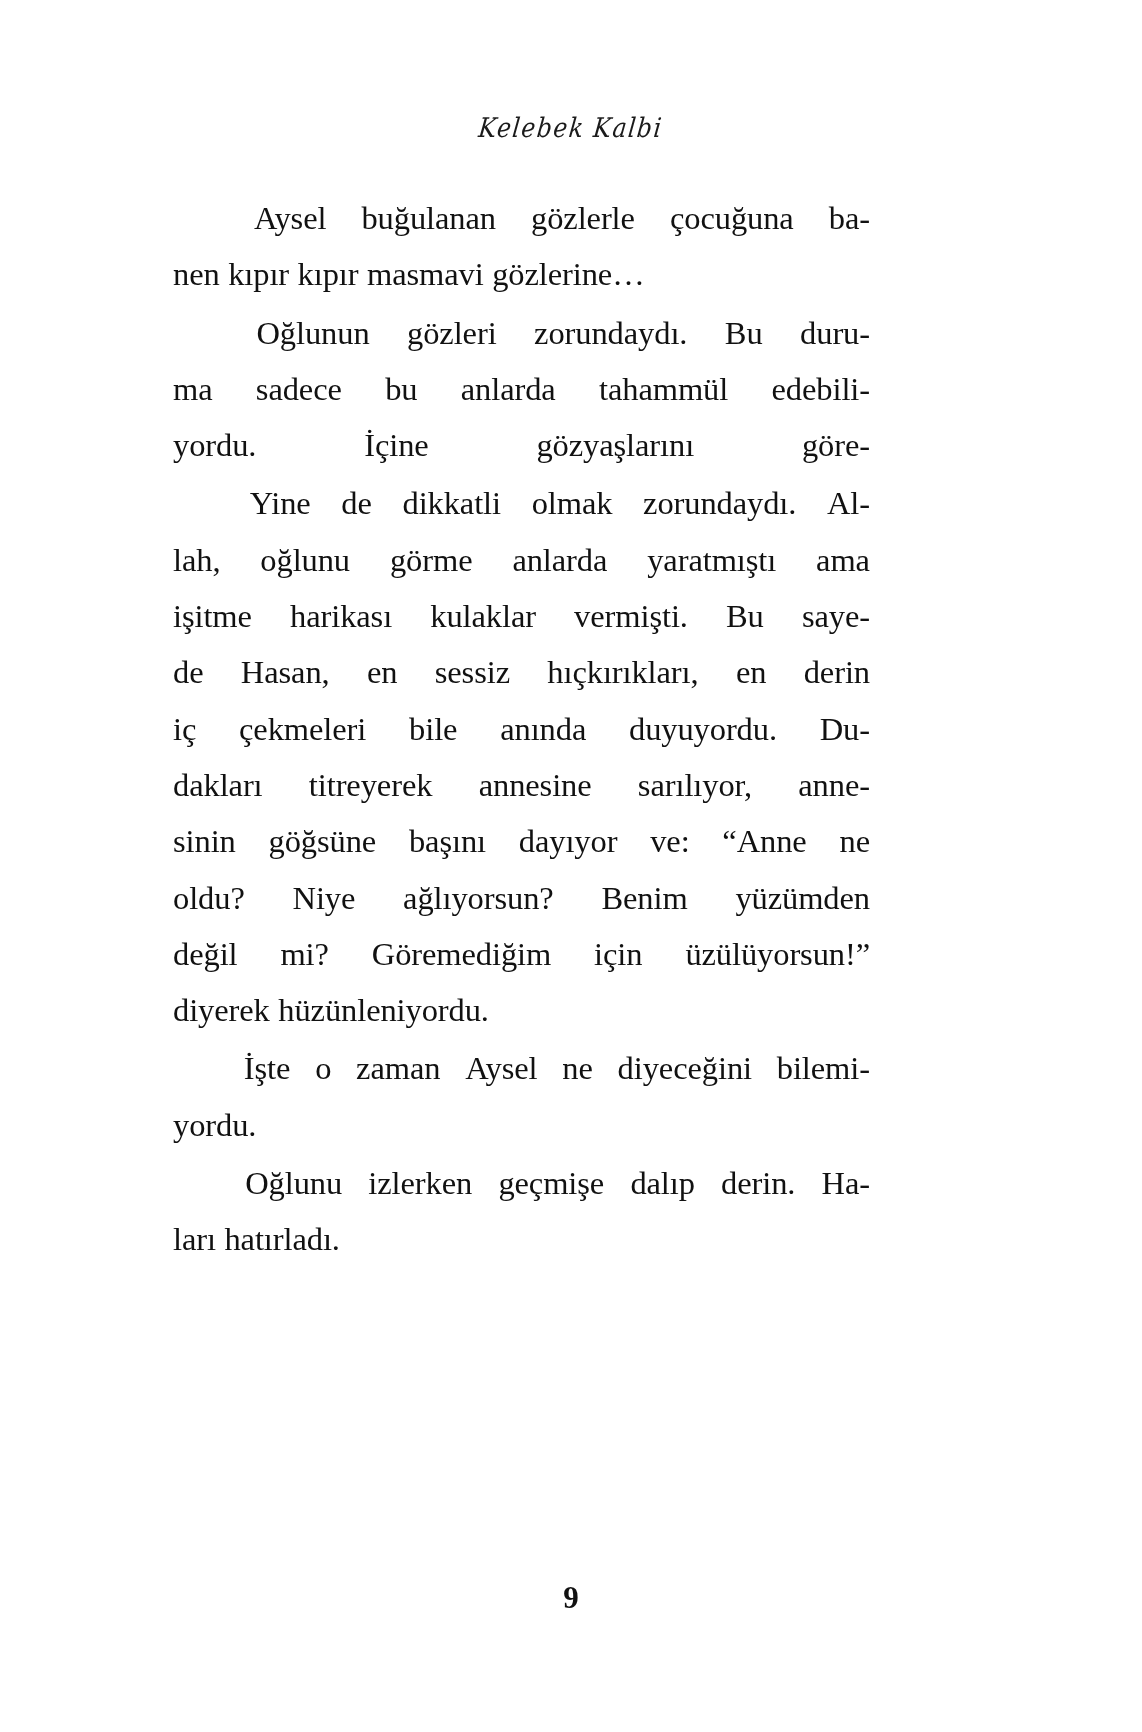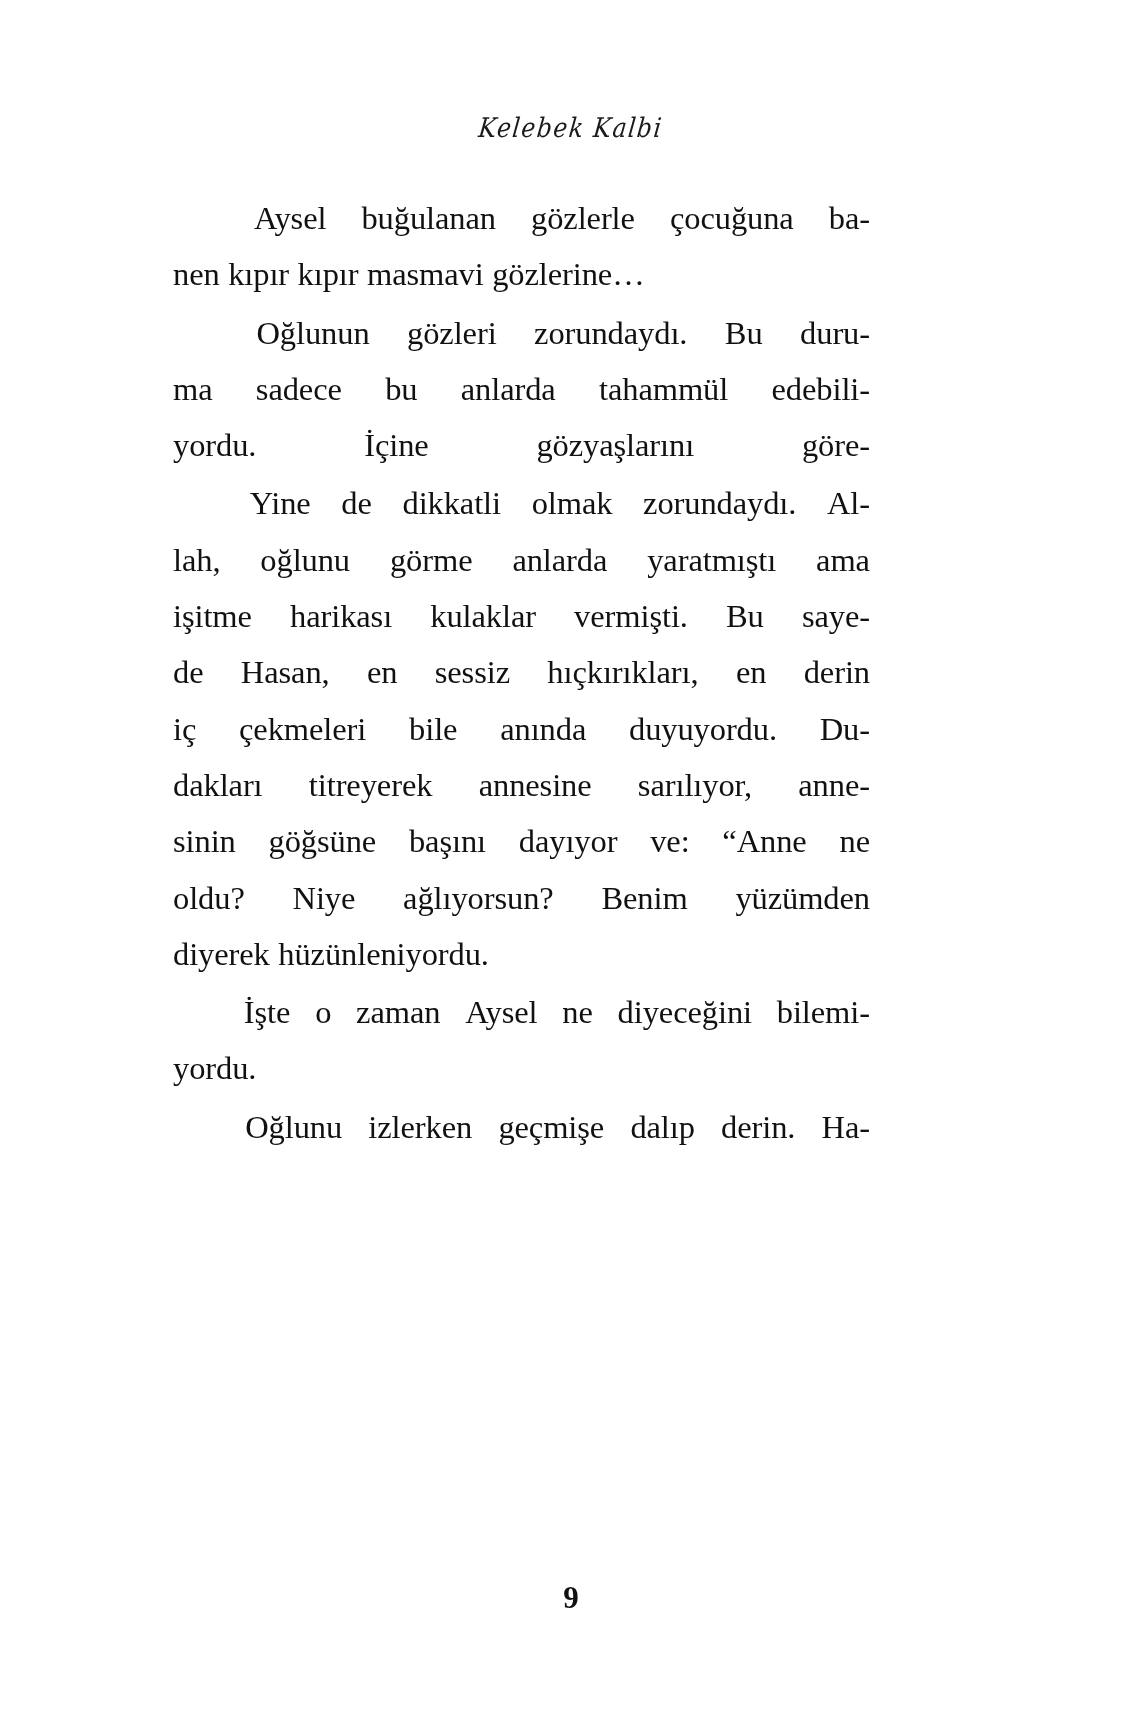--- a/index.html
+++ b/index.html
@@ -198,20 +198,27 @@
           <span>“Anne</span>
           <span>ne</span>
         </span>
         <span class="line j">
           <span>oldu?</span>
           <span>Niye</span>
           <span>ağlıyorsun?</span>
           <span>Benim</span>
           <span>yüzümden</span>
         </span>
+        <span class="line j">
+          <span>değil</span>
+          <span>mi?</span>
+          <span>Göremediğim</span>
+          <span>için</span>
+          <span>üzülüyorsun!”</span>
+        </span>
         <span class="line last"><span>diyerek hüzünleniyordu.</span></span>
       </p>
       <p class="para">
         <span class="line j">
           <span class="indent"></span>
           <span>İşte</span>
           <span>o</span>
           <span>zaman</span>
           <span>Aysel</span>
           <span>ne</span>
@@ -223,18 +230,19 @@
       <p class="para">
         <span class="line j">
           <span class="indent"></span>
           <span>Oğlunu</span>
           <span>izlerken</span>
           <span>geçmişe</span>
           <span>dalıp</span>
           <span>derin.</span>
           <span>Ha-</span>
         </span>
+        <span class="line last"><span>ları hatırladı.</span></span>
       </p>
     </div>
 
   <div class="folio">9</div>
 
 </div>
 
 </body></html>

